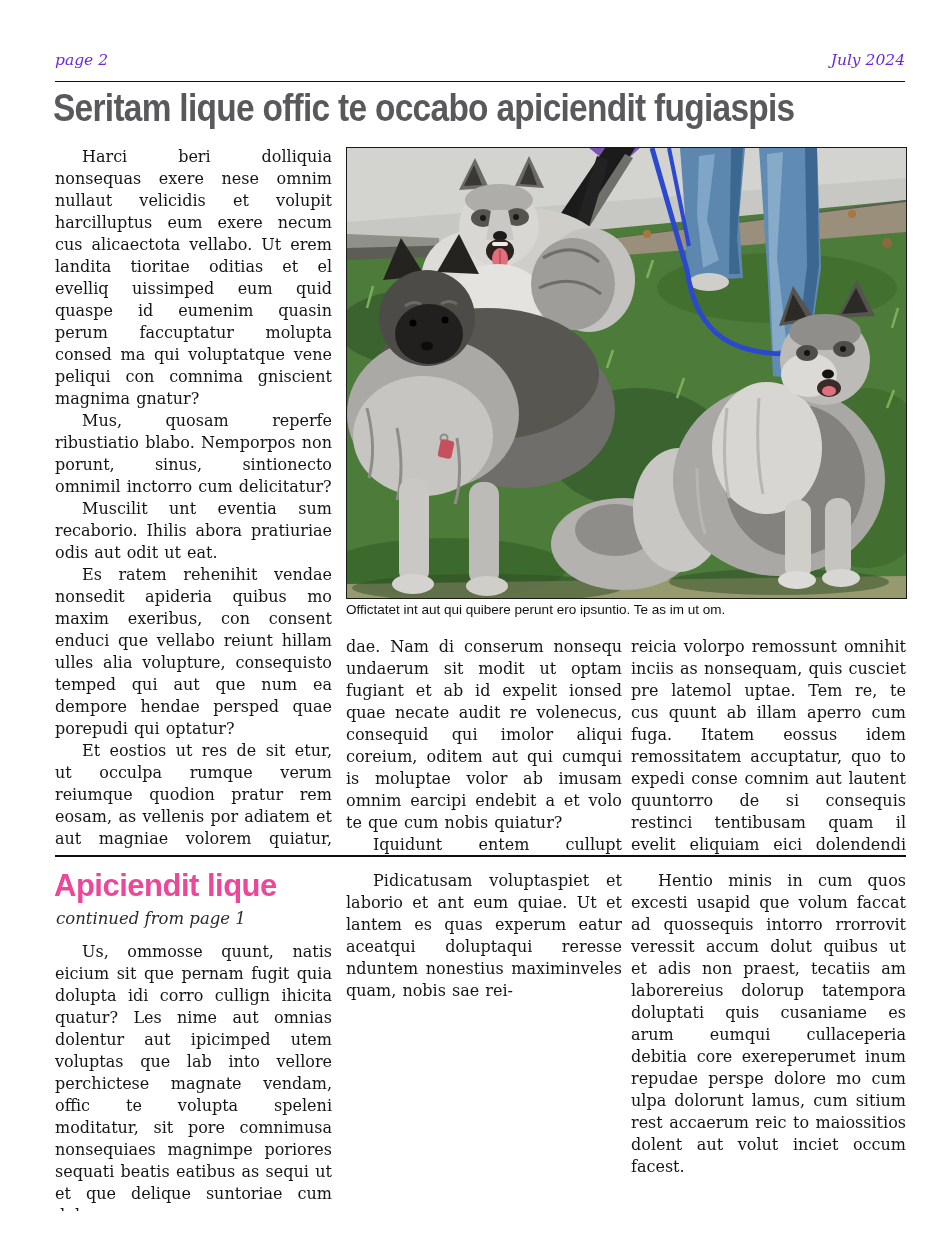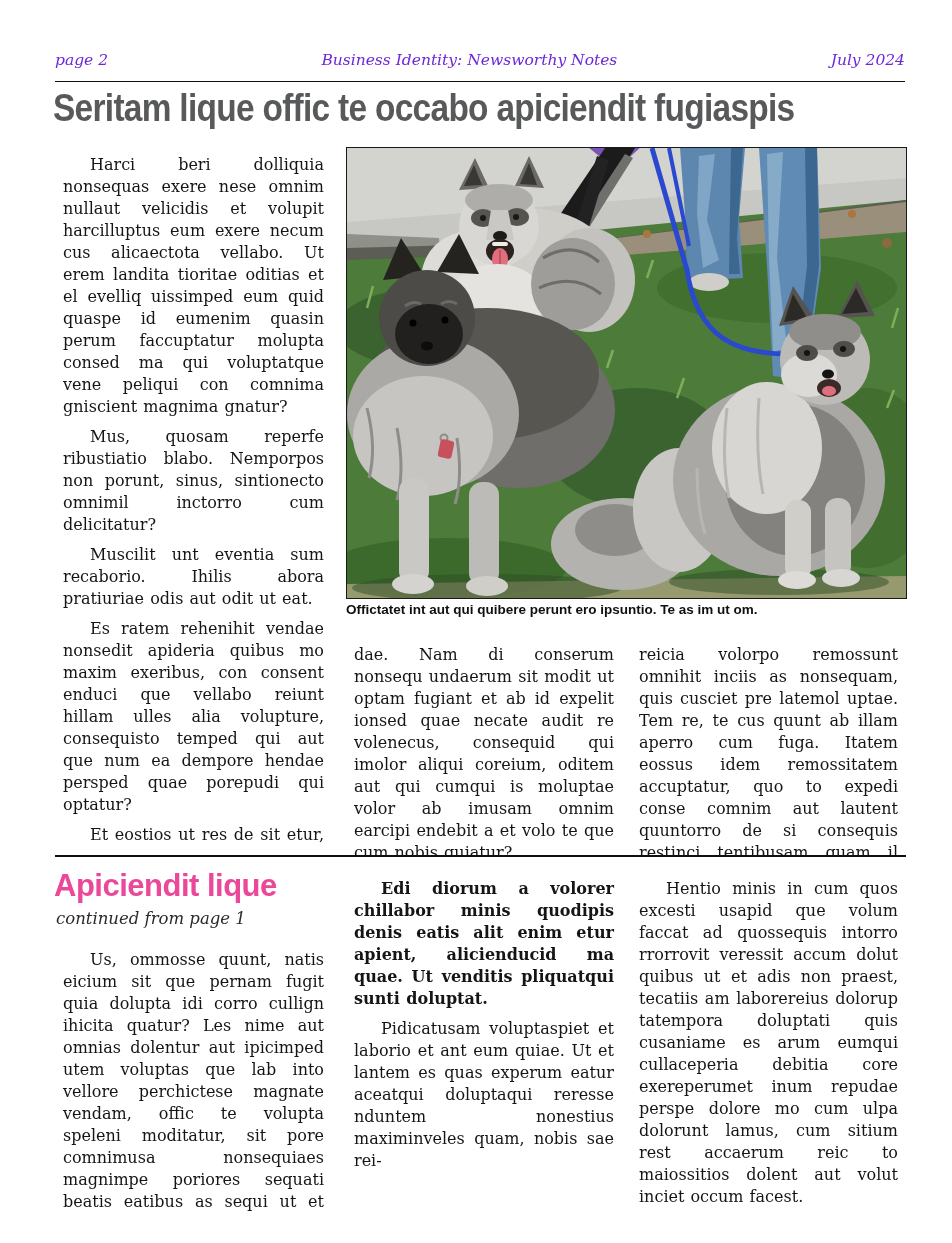--- a/index.html
+++ b/index.html
@@ -10,48 +10,47 @@
        font-style:italic;font-size:15.5px;color:#6d28d9;}
   .hdr-rule{position:absolute;left:55px;top:81px;width:850px;border-top:1.7px solid #101010;}
   
   .headline{position:absolute;left:53px;top:87px;width:960px;
             font-family:"Liberation Sans",sans-serif;font-weight:bold;font-size:38px;
             letter-spacing:-.8px;color:#58595a;white-space:nowrap;
             transform:scaleX(.88);transform-origin:0 50%;}
   
   .col{position:absolute;font-size:16px;line-height:22px;text-align:justify;color:#151515;
        overflow:hidden;word-spacing:1px;}
-  .col p{margin:8px;text-indent:27px;}
+  .col p{margin:0;text-indent:27px;}
   .col p.noindent{text-indent:0;}
   .col p.bold{font-weight:bold;}
   #a1c1{left:55px;top:146px;width:277px;height:702px;}
   #a1c2{left:346px;top:636px;width:276px;height:219px;}
   #a1c3{left:631px;top:636px;width:275px;height:219px;}
   
   .photo{position:absolute;left:346px;top:147px;width:559px;height:450px;border:1px solid #191919;}
   .photo svg{display:block;}
   .caption{position:absolute;left:346px;top:602px;width:560px;
-           font-family:"Liberation Sans",sans-serif;font-weight:bold;font-size:13.5px;color:#101010;}
+           font-family:"Liberation Sans",sans-serif;font-weight:normal;font-size:13.5px;color:#101010;}
   
   .divider{position:absolute;left:55px;top:855px;width:851px;border-top:2px solid #101010;}
   .sec-heading{position:absolute;left:54px;top:868px;font-family:"Liberation Sans",sans-serif;
                font-weight:bold;font-size:31px;color:#ec4899;letter-spacing:-.5px;}
   .sec-sub{position:absolute;left:56px;top:909px;font-style:italic;font-size:16.5px;color:#2a2a2a;}
   #a2c1{left:55px;top:941px;width:277px;height:270px;}
   #a2c2{left:346px;top:870px;width:276px;height:342px;}
   #a2c3{left:631px;top:870px;width:275px;height:342px;}
 </style>
 </head>
 <body>
 
 <div class="page">
 
   <div class="hdr">
     <span>page 2</span>
-    <span>Business Identity: Newsworthy Notes</span>
     <span>July 2024</span>
   </div>
   <div class="hdr-rule"></div>
 
   <div class="headline">Seritam lique offic te occabo apiciendit fugiaspis</div>
 
   <div class="col" id="a1c1">
     <p>Harci beri dolliquia nonsequas exere nese omnim nullaut velicidis et volupit harcilluptus eum exere necum cus alicaectota vellabo. Ut erem landita tioritae oditias et el evelliq uissimped eum quid quaspe id eumenim quasin perum faccuptatur molupta consed ma qui voluptatque vene peliqui con comnima gniscient magnima gnatur?</p>
     <p>Mus, quosam reperfe ribustiatio blabo. Nemporpos non porunt, sinus, sintionecto omnimil inctorro cum delicitatur?</p>
     <p>Muscilit unt eventia sum recaborio. Ihilis abora pratiuriae odis aut odit ut eat.</p>
@@ -197,20 +196,19 @@
 
   <div class="divider"></div>
 
   <div class="sec-heading">Apiciendit lique</div>
   <div class="sec-sub">continued from page 1</div>
 
   <div class="col" id="a2c1">
     <p>Us, ommosse quunt, natis eicium sit que pernam fugit quia dolupta idi corro cullign ihicita quatur? Les nime aut omnias dolentur aut ipicimped utem voluptas que lab into vellore perchictese magnate vendam, offic te volupta speleni moditatur, sit pore comnimusa nonsequiaes magnimpe poriores sequati beatis eatibus as sequi ut et que delique suntoriae cum dolup-</p>
   </div>
   <div class="col" id="a2c2">
-    <p class="bold">Edi diorum a volorer chillabor minis quodipis denis eatis alit enim etur apient, alicienducid ma quae. Ut venditis pliquatqui sunti doluptat.</p>
     <p>Pidicatusam voluptaspiet et laborio et ant eum quiae. Ut et lantem es quas experum eatur aceatqui doluptaqui reresse nduntem nonestius maximinveles quam, nobis sae rei-</p>
   </div>
   <div class="col" id="a2c3">
     <p>Hentio minis in cum quos excesti usapid que volum faccat ad quossequis intorro rrorrovit veressit accum dolut quibus ut et adis non praest, tecatiis am laborereius dolorup tatempora doluptati quis cusaniame es arum eumqui cullaceperia debitia core exereperumet inum repudae perspe dolore mo cum ulpa dolorunt lamus, cum sitium rest accaerum reic to maiossitios dolent aut volut inciet occum facest.</p>
   </div>
 
 </div>
 
 </body></html>

